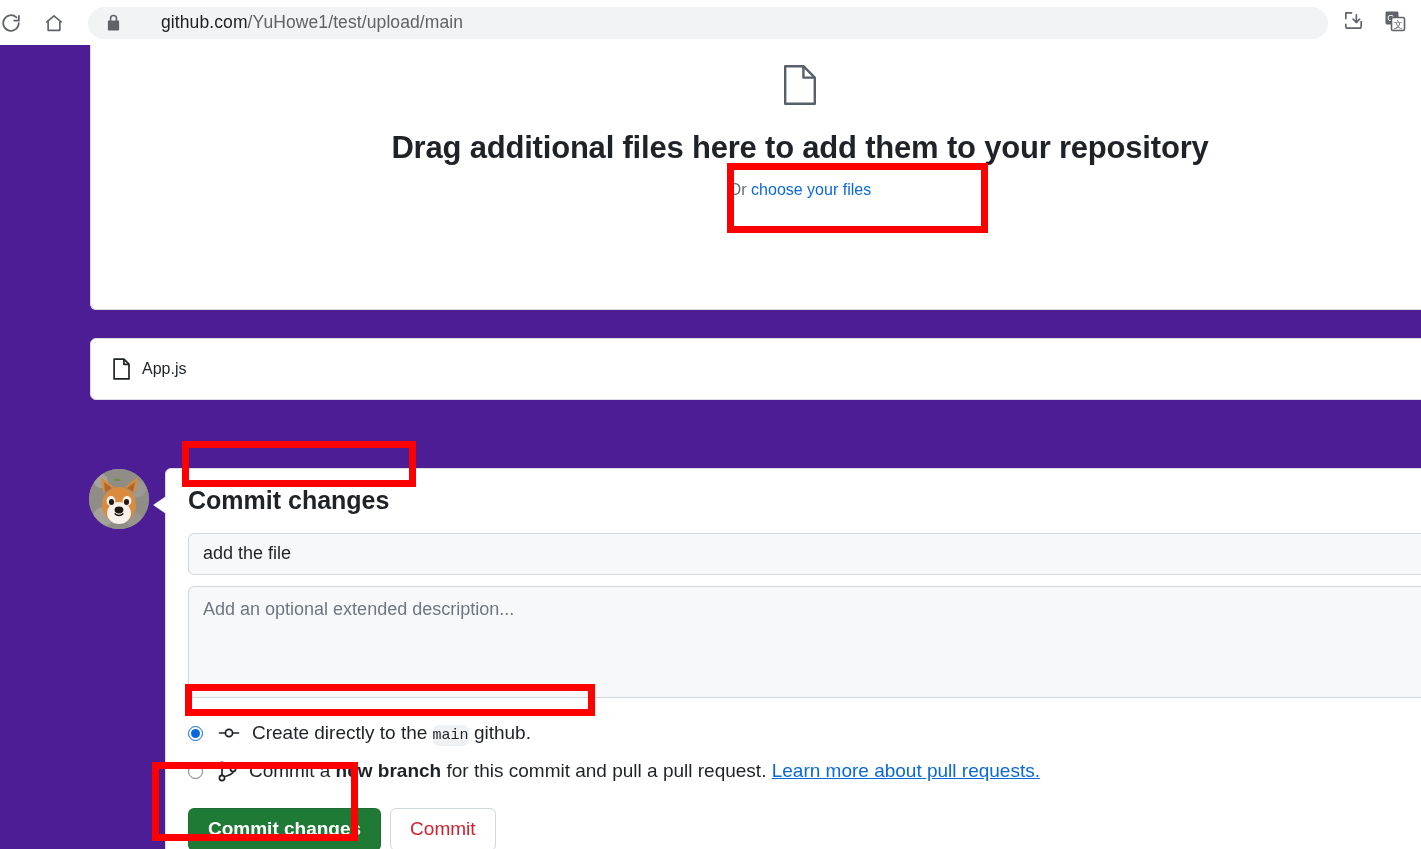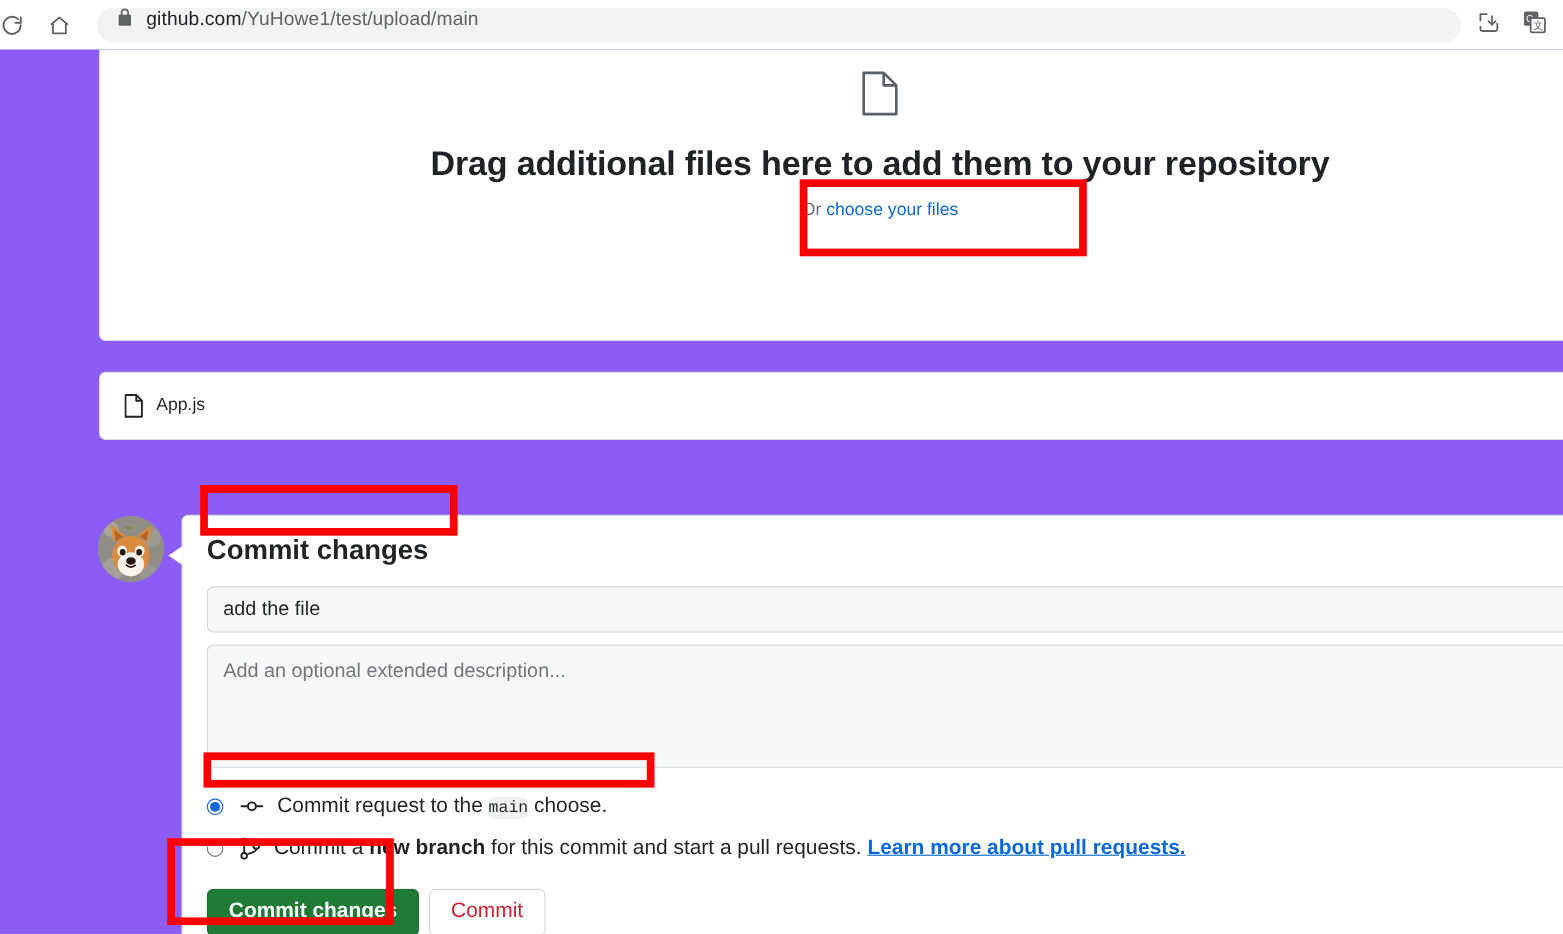--- a/index.html
+++ b/index.html
@@ -35,24 +35,25 @@
   .reload-btn { margin-left: -6px; }
   .home-btn { margin-left: 9px; }
 
   .omnibox {
     margin-left: 17px;
     height: 32px;
     flex: 1 1 auto;
     background: #f1f3f4;
     border-radius: 16px;
     display: flex;
-    align-items: flex-start;
+    align-items: center;
     padding: 0 14px 0 18px;
     box-sizing: border-box;
     min-width: 0;
+    gap: 28px;
   }
   .lock-icon { flex: none; display: flex; color: #5f6368; margin-right: 12px; }
   .url-text {
     font-size: 17.5px;
     color: #5f6368;
     white-space: nowrap;
     letter-spacing: .1px;
   }
   .url-text .host { color: #202124; }
 
@@ -65,21 +66,21 @@
     flex: none;
     color: #5f6368;
   }
 
   
   .page {
     position: absolute;
     left: 0; top: 45px;
     width: 1421px;
     height: 804px;
-    background: #8b5cf6;
+    background: #4c1d95;
     overflow: hidden;
   }
 
   .dropzone {
     position: absolute;
     left: 90px; top: 0px;
     width: 1420px;
     height: 265px;
     border: 1px solid #d8dee4;
     border-top: none;
@@ -252,21 +253,21 @@
   .radio-row .rtext { margin-left: 12px; white-space: nowrap; }
   .code-badge {
     font-family: "Liberation Mono", monospace;
     font-size: 15px;
     background: #eff2f5;
     border-radius: 6px;
     padding: 2px 0;
     color: #1f2328;
   }
   .rtext b { font-weight: bold; }
-  .rtext a { color: #0969da; text-decoration: underline; font-weight: bold; }
+  .rtext a { color: #0969da; text-decoration: underline; }
 
   .btn-row {
     margin-top: 21px;
     display: flex;
     align-items: center;
     gap: 9px;
     padding-bottom: 20px;
   }
   .btn {
     font-family: "Liberation Sans", sans-serif;
@@ -407,36 +408,36 @@
     <div class="radio-group">
 
       <label class="radio-row">
         <span class="radio-dot checked"></span>
         <span class="ricon">
           <svg width="22" height="16" viewBox="0 0 22 16" fill="none" stroke="currentColor" stroke-width="1.7">
             <circle cx="11" cy="8" r="3.6"></circle>
             <path d="M1.5 8h5.9M14.6 8h5.9" stroke-linecap="round"></path>
           </svg>
         </span>
-        <span class="rtext"><span>Commit request to the </span><span class="code-badge">main</span><span> choose.</span></span>
+        <span class="rtext"><span>Create directly to the </span><span class="code-badge">main</span><span> github.</span></span>
       </label>
 
       <label class="radio-row">
         <span class="radio-dot"></span>
         <span class="ricon">
           <svg width="19" height="21" viewBox="0 0 19 21" fill="none" stroke="currentColor" stroke-width="1.7">
             <circle cx="4" cy="4" r="2.6"></circle>
             <circle cx="4" cy="17" r="2.6"></circle>
             <circle cx="15" cy="8" r="2.6"></circle>
             <path d="M4 6.6v7.8" stroke-linecap="round"></path>
             <path d="M15 10.6c0 3-4 3.6-7.2 4.6" stroke-linecap="round"></path>
             <path d="M12.6 3.2 15.4 5.4 13 7.8" stroke-linejoin="round"></path>
           </svg>
         </span>
-        <span class="rtext"><span>Commit a </span><b>new branch</b><span> for this commit and start a pull requests. </span><a href="#">Learn more about pull requests.</a></span>
+        <span class="rtext"><span>Commit a </span><b>new branch</b><span> for this commit and pull a pull request. </span><a href="#">Learn more about pull requests.</a></span>
       </label>
     </div>
 
     <div class="btn-row">
       <button class="btn btn-primary">Commit changes</button>
       <button class="btn btn-cancel">Commit</button>
     </div>
   </div>
 
 </div>

